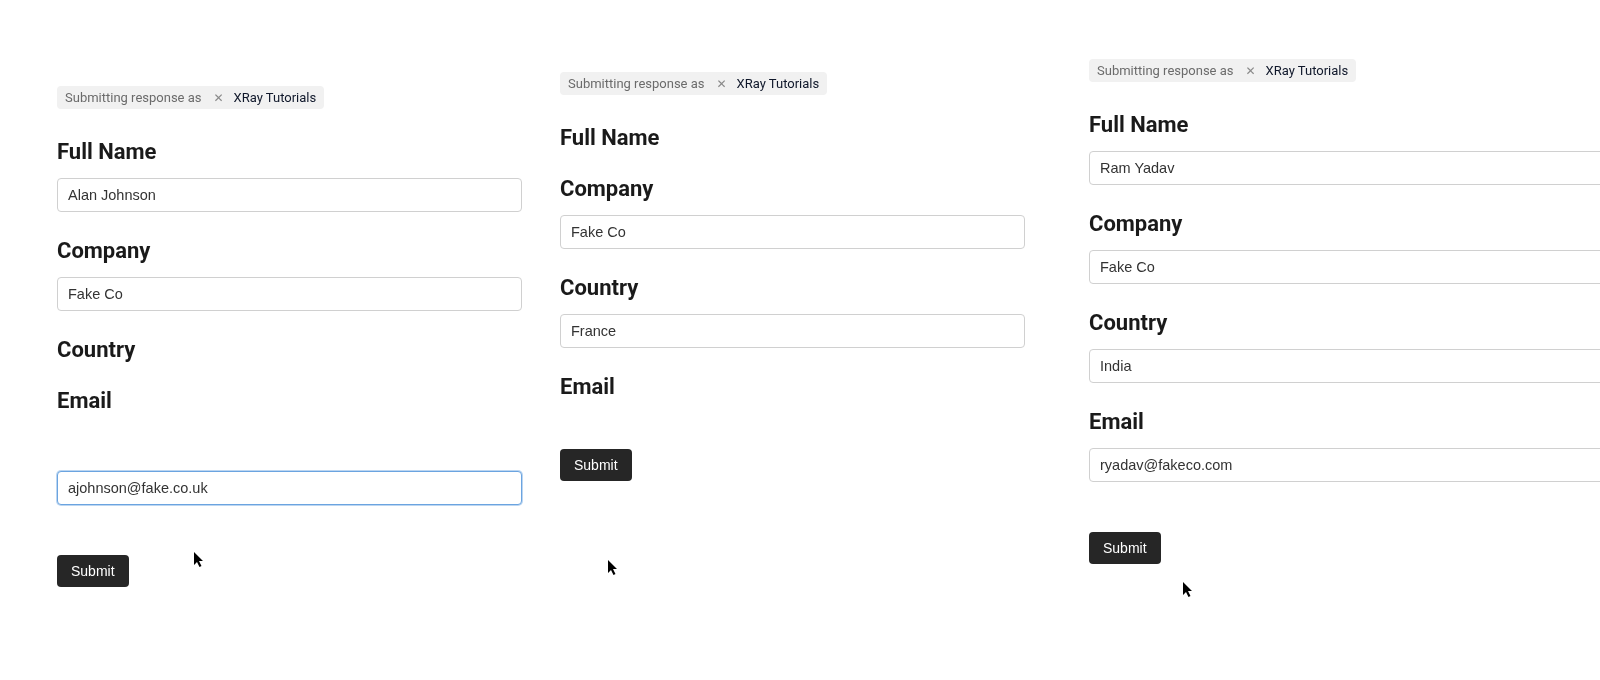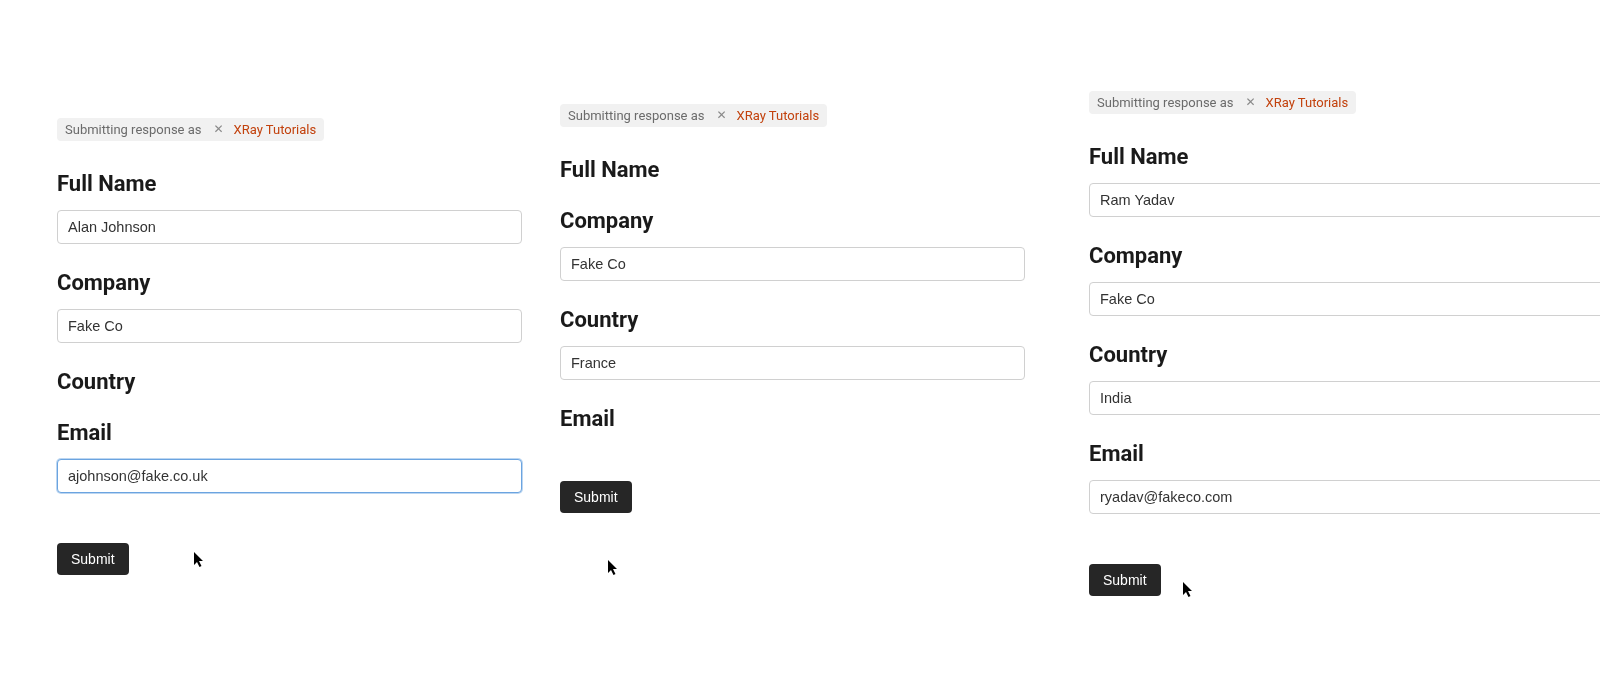--- a/index.html
+++ b/index.html
@@ -18,40 +18,39 @@
     .panel {
       position: absolute;
       width: 480px;
     }
     .panel-0 { left: 57px; top: 86px; }
     .panel-1 { left: 560px; top: 72px; }
     .panel-2 { left: 1089px; top: 59px; width: 520px; }
 
     .tag-row {
       display: inline-flex;
-      align-items: flex-start;
+      align-items: flex-end;
       background: #f1f1f1;
       border-radius: 4px;
       padding: 4px 8px;
       font-size: 13px;
       color: #6b6b6b;
       margin-bottom: 30px;
-      margin-top: 32px;
     }
     .tag-label {
       padding-right: 6px;
     }
     .tag-close {
       padding: 0 6px;
       color: #888;
       font-size: 12px;
       cursor: pointer;
     }
     .tag-value {
-      color: #c2410c;
+      color: #0f172a;
       padding-left: 4px;
     }
 
     .field-group {
       margin-bottom: 26px;
     }
     .field-label {
       font-size: 22px;
       font-weight: 700;
       color: #1a1a1a;
@@ -65,20 +64,21 @@
       font-size: 14.5px;
       border: 1px solid #d0d0d0;
       border-radius: 4px;
       color: #333;
       background: #fff;
       outline: none;
     }
     .field-input.focused {
       border-color: #6ba4e0;
       box-shadow: 0 0 0 1px rgba(107,164,224,0.45);
+      margin-top: 44px;
     }
     .panel-2 .field-input {
       max-width: 520px;
     }
 
     .submit-btn {
       display: inline-block;
       padding: 8px 14px;
       font-size: 14px;
       color: #fff;

